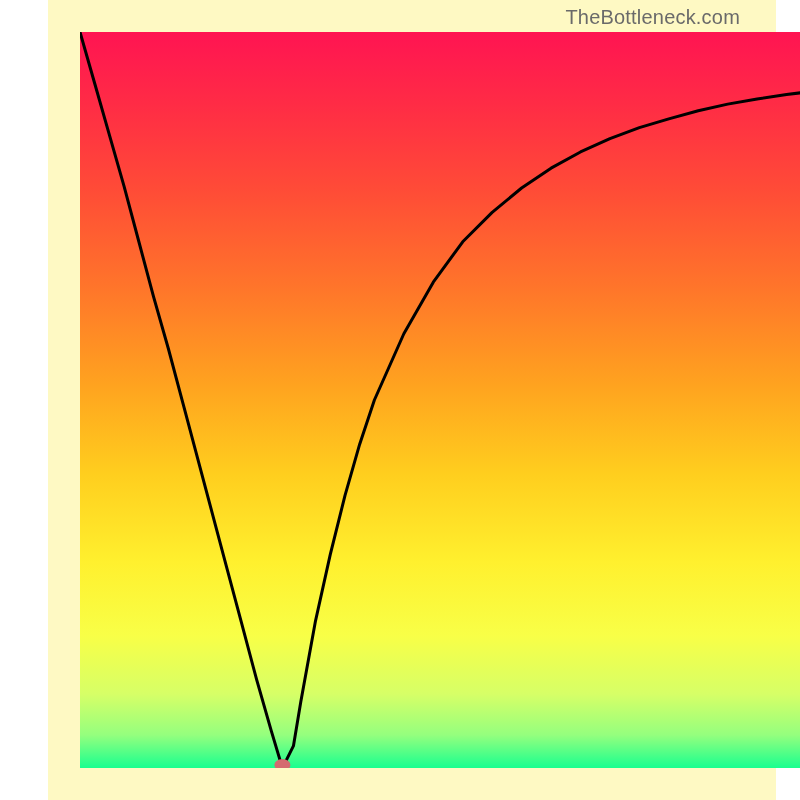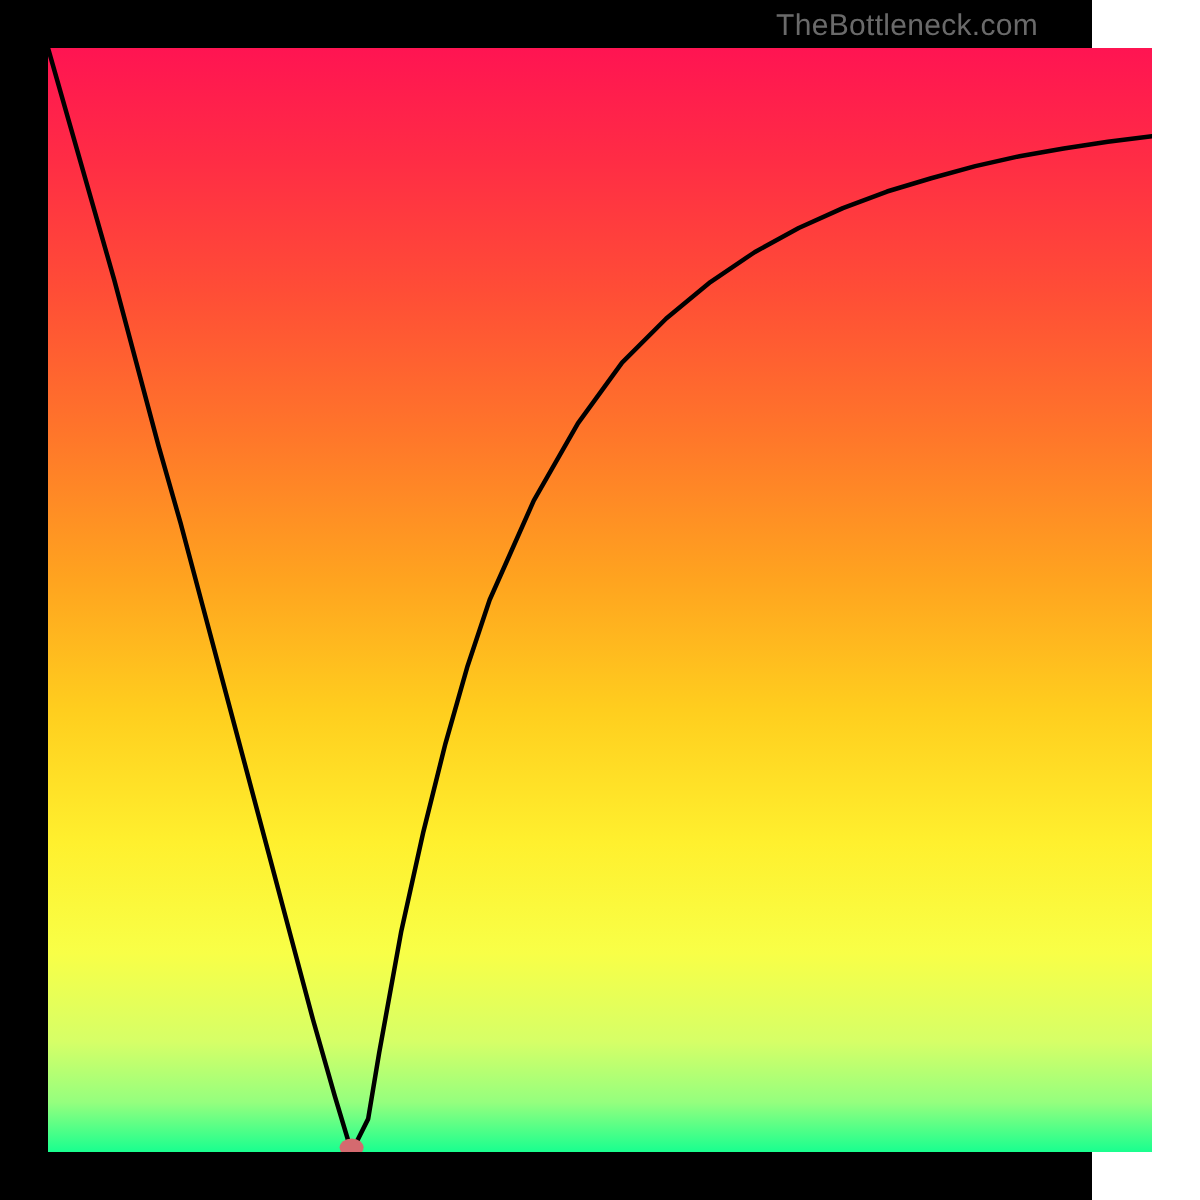--- a/index.html
+++ b/index.html
@@ -5,23 +5,24 @@
   html, body {
     margin: 0;
     padding: 0;
     width: 800px;
     height: 800px;
     overflow: hidden;
   }
   .frame {
     width: 728px;
     height: 800px;
-    background: #000000;
+    background: #fef9c3;
     position: relative;
     box-sizing: border-box;
+    margin-left: 48px;
   }
   .plot-area {
     position: absolute;
     left: 32px;
     top: 32px;
     width: 736px;
     height: 736px;
   }
   .plot-svg {
     width: 100%;

